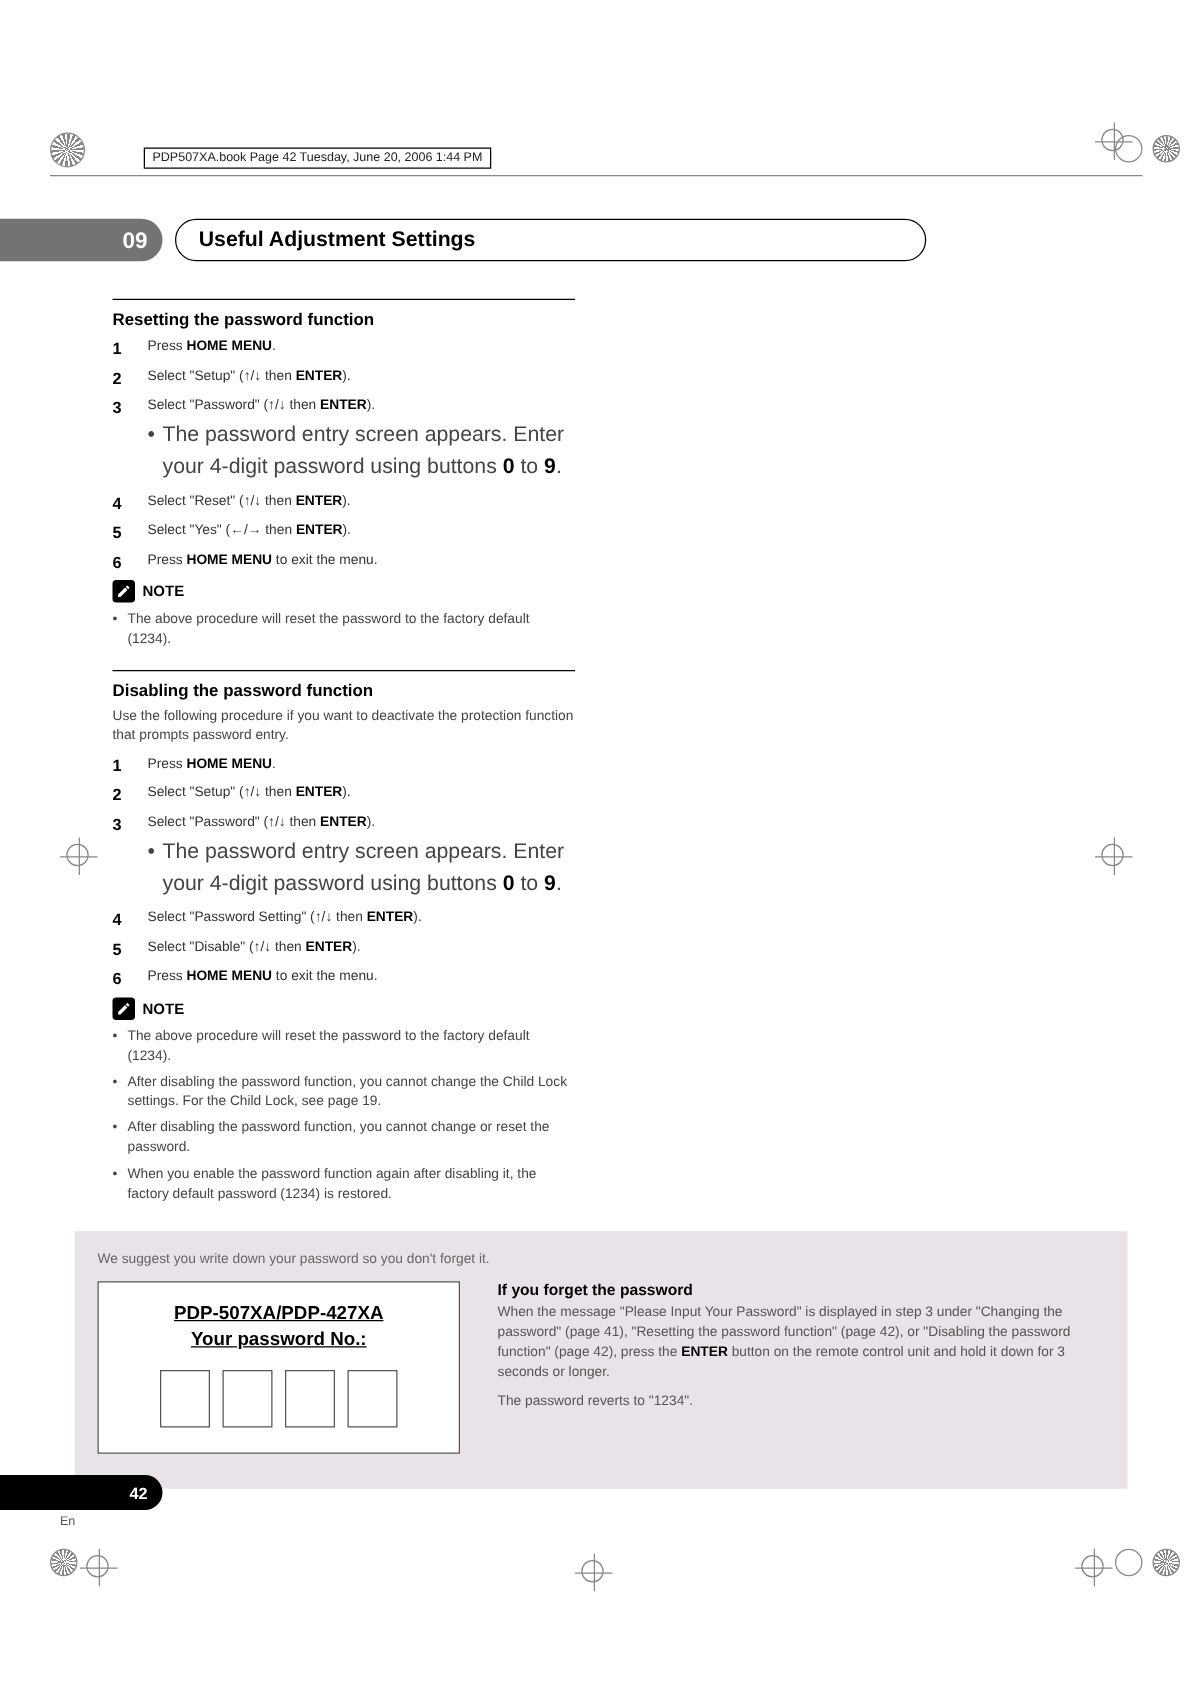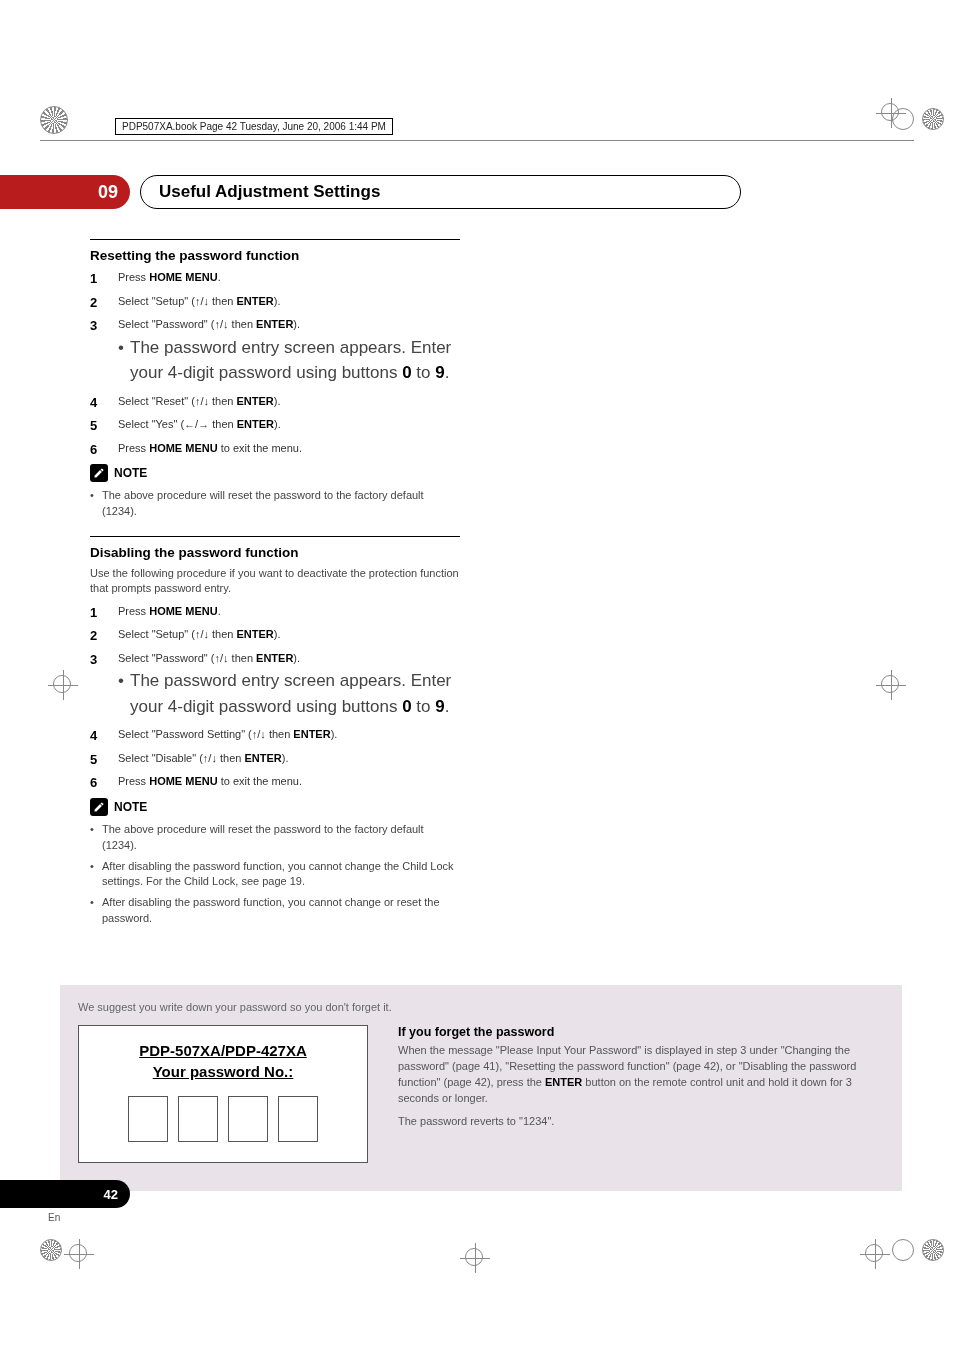--- a/index.html
+++ b/index.html
@@ -40,21 +40,21 @@
       position: absolute; top: 140px; left: 40px; right: 40px; height: 1px; background: #888;
     }
     .page {
       position: absolute; top: 175px; left: 90px; right: 90px;
     }
     .chapter-row {
       position: relative; height: 34px; margin-bottom: 30px;
     }
     .chapter-left {
       position: absolute; left: -90px; top: 0;
-      background: #b91c1c; border-radius: 0 20px 20px 0;
+      background: #737373; border-radius: 0 20px 20px 0;
       height: 34px; width: 130px;
       display: flex; align-items: center; justify-content: flex-end;
       color: #fff; font-weight: bold; font-size: 18px; padding-right: 12px;
     }
     .chapter-title-box {
       position: absolute; left: 50px; top: 0;
       height: 34px; border: 1px solid #000; border-radius: 18px;
       display: flex; align-items: center; padding: 0 360px 0 18px;
       font-weight: bold; font-size: 17px;
       background: #fff;
@@ -202,20 +202,21 @@
         <svg viewBox="0 0 24 24" fill="#fff">
             <path d="M3 17.25V21h3.75L17.81 9.94l-3.75-3.75L3 17.25zM20.71 7.04a1 1 0 0 0 0-1.41l-2.34-2.34a1 1 0 0 0-1.41 0l-1.83 1.83 3.75 3.75 1.83-1.83z"></path>
           </svg>
       </span>
       <span class="note-label">NOTE</span>
     </div>
     <ul class="note-list">
       <li>The above procedure will reset the password to the factory default (1234).</li>
       <li>After disabling the password function, you cannot change the Child Lock settings. For the Child Lock, see page 19.</li>
       <li>After disabling the password function, you cannot change or reset the password.</li>
+      <li>When you enable the password function again after disabling it, the factory default password (1234) is restored.</li>
     </ul>
   </div>
 </div>
 
 <div class="footer-box">
   <div class="footer-suggest">We suggest you write down your password so you don't forget it.</div>
   <div class="footer-cols">
     <div class="pw-card">
       <div class="pw-card-title">
         <span>PDP-507XA/PDP-427XA</span><br>

